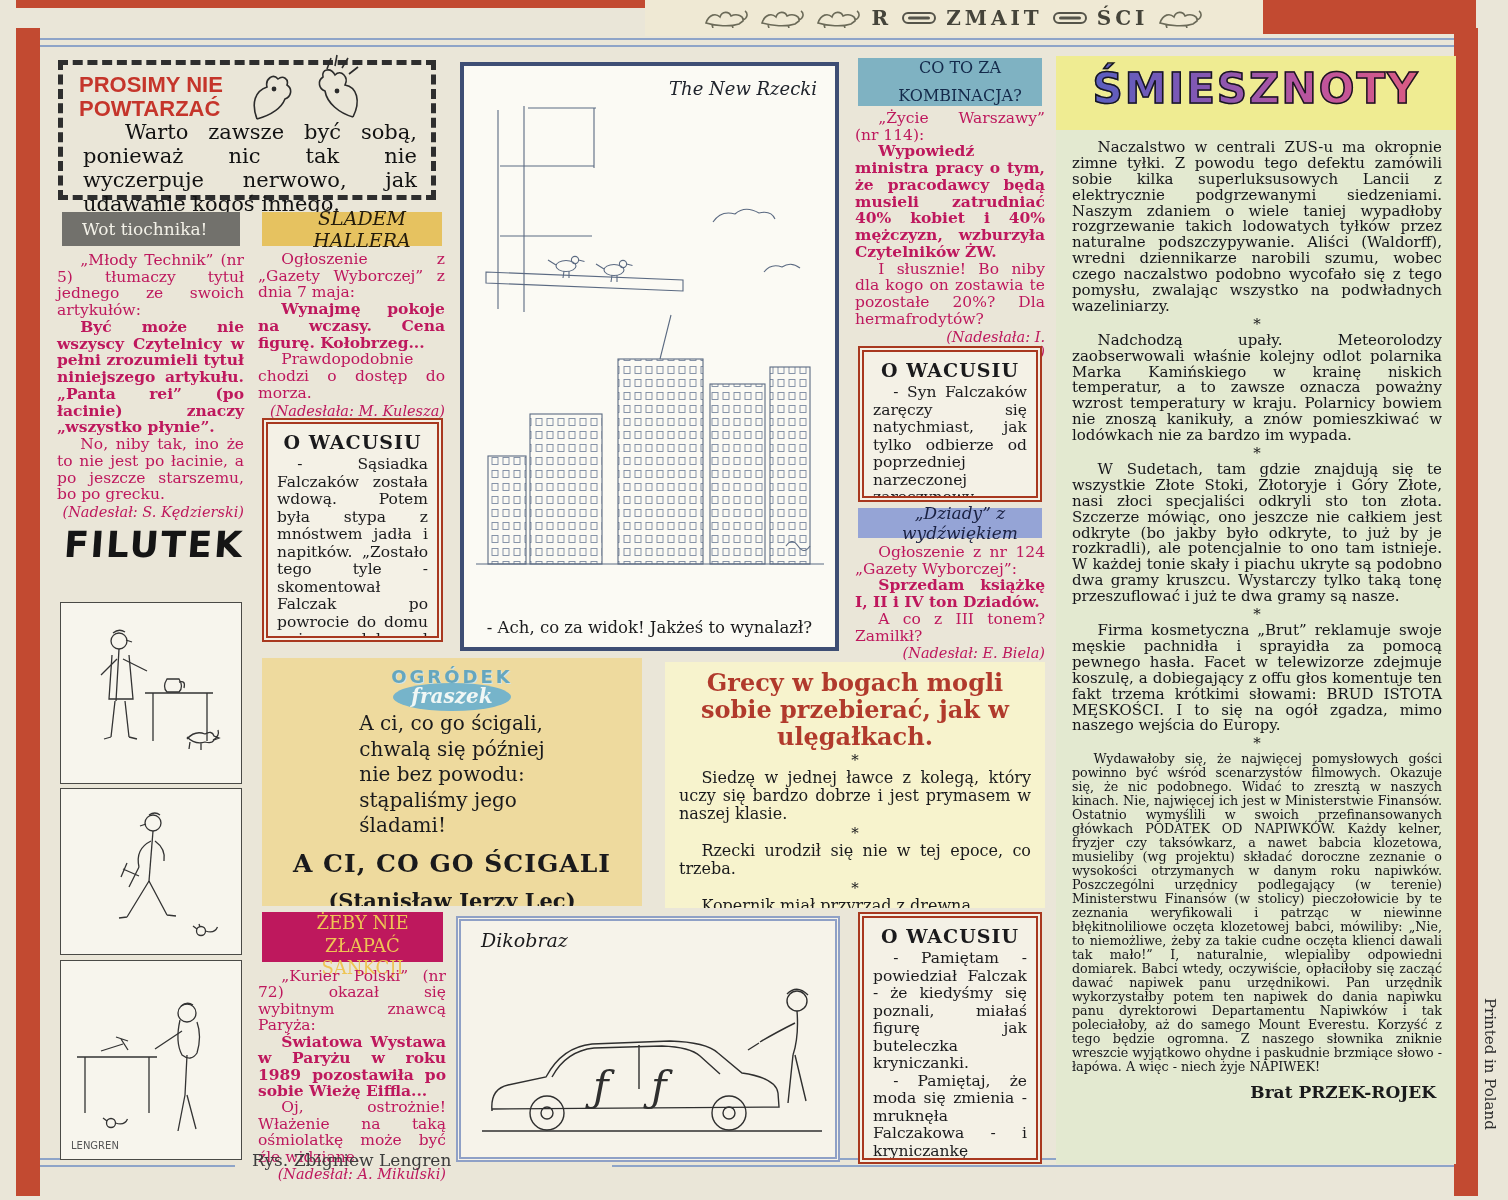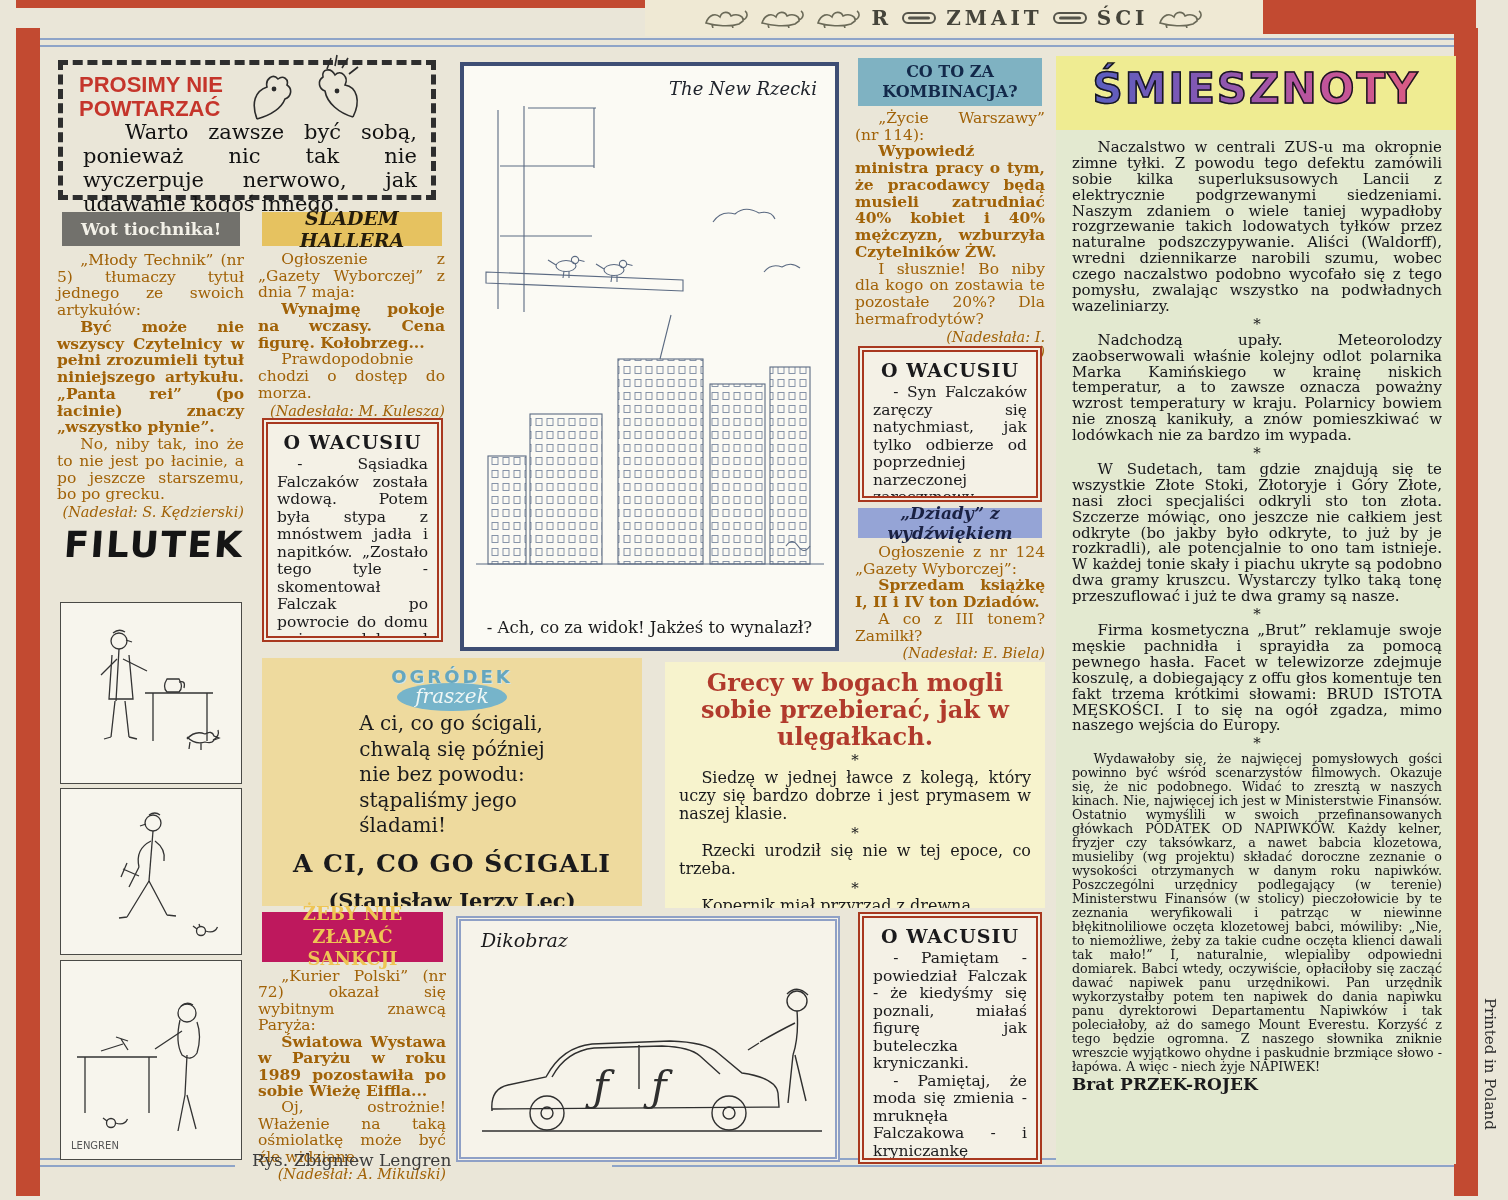--- a/index.html
+++ b/index.html
@@ -20,28 +20,28 @@
   #line-bot-1{left:40px;top:1158px;width:195px;}
   #line-bot-2{left:612px;top:1158px;width:842px;}
 
   
   #masthead{left:645px;top:0;width:618px;height:36px;background:#efe9d4;
             display:flex;align-items:center;justify-content:center;gap:10px;}
   .mh-letters{font-weight:bold;font-size:20px;letter-spacing:4px;color:#45443a;}
   .lion svg,.pill svg{display:block;}
 
   
-  .clip{position:absolute;font-size:15.5px;line-height:1.08;text-align:justify;color:#a16207;}
+  .clip{position:absolute;font-size:15.5px;line-height:1.08;text-align:justify;color:#be185d;}
   .clip p{margin:0;text-indent:1.5em;}
   .clip .q{font-weight:bold;}
   .clip .credit{font-style:italic;text-align:right;font-size:14.5px;text-indent:0;padding-top:2px;}
 
   
-  .hdr{position:absolute;display:flex;align-items:center;justify-content:center;
-       font-weight:bold;box-sizing:border-box;text-align:center;}
+  .hdr{position:absolute;display:flex;align-items:center;justify-content:space-between;
+       font-weight:normal;box-sizing:border-box;text-align:center;padding-left:20px;}
   .hdr.two{flex-direction:column;line-height:1.25;}
   #wot-h{left:62px;top:212px;width:178px;height:34px;background:#72716c;color:#f3f1e8;font-size:17px;}
   #sladem-h{left:262px;top:212px;width:180px;height:34px;background:#e6c260;color:#241c0c;
             font-style:italic;font-size:19px;}
   #cotoza-h{left:858px;top:58px;width:184px;height:48px;background:#7fb2c2;color:#13294a;font-size:16px;}
   #dziady-h{left:858px;top:508px;width:184px;height:30px;background:#95a4d6;color:#1a2142;
             font-style:italic;font-size:17px;}
   #zeby-h{left:262px;top:912px;width:181px;height:50px;background:#be185d;color:#eec554;font-size:18px;}
 
   
@@ -81,21 +81,21 @@
         box-sizing:border-box;}
   #diko-label{position:absolute;left:20px;top:8px;font-style:italic;font-size:19px;}
   #diko-art{position:absolute;left:6px;top:28px;}
 
   
   #ogrodek{left:262px;top:658px;width:380px;height:248px;background:#eeda9e;box-sizing:border-box;
            padding:8px 20px 16px;text-align:center;overflow:hidden;}
   #og-line1{font-family:"DejaVu Sans",sans-serif;font-weight:bold;font-size:18px;letter-spacing:3px;
             color:#65a6be;text-shadow:1px 1px 0 #cfe4ea;}
   #og-blob{display:inline-block;background:#76b4ca;color:#f0f7f5;border-radius:50%;
-           padding:1px 18px 3px;font-size:20px;font-weight:normal;font-style:italic;margin-top:-4px;}
+           padding:1px 18px 3px;font-size:20px;font-weight:bold;font-style:italic;margin-top:-4px;}
   #og-title{font-size:25px;font-weight:bold;margin:10px 0 8px;letter-spacing:1px;}
   #og-poem{display:inline-block;font-size:20px;line-height:1.28;text-align:left;white-space:pre-line;}
   #og-author{font-size:21px;font-weight:bold;margin-top:10px;}
 
   
   #grecy{left:665px;top:662px;width:380px;height:246px;background:#f7f3cd;box-sizing:border-box;
          padding:8px 14px 4px;overflow:hidden;}
   #grecy h2{margin:0;color:#b13a2c;font-size:24px;line-height:1.12;text-align:center;font-weight:bold;}
   #grecy .item{font-size:16px;line-height:1.15;text-align:justify;margin:0;text-indent:1.4em;}
   .sep{text-align:center;font-size:15px;line-height:0.8;margin:3px 0;}
@@ -104,21 +104,21 @@
   #smz{left:1056px;top:56px;width:400px;height:1108px;background:#e3e9d0;overflow:hidden;}
   #smz-band{position:absolute;left:0;top:0;width:100%;height:74px;background:#efec92;}
   #smz-title{position:absolute;left:0;top:8px;width:100%;text-align:center;
              font-family:"DejaVu Sans",sans-serif;font-weight:bold;font-size:42px;letter-spacing:2px;
              background:linear-gradient(90deg,#4d61c4,#7e58b4,#c0549c,#e45f78);
              -webkit-background-clip:text;background-clip:text;color:transparent;
              -webkit-text-stroke:1.5px #17171c;}
   #smz-body{position:absolute;left:16px;right:14px;top:84px;}
   #smz-body p{margin:0;font-size:15px;line-height:1.06;text-align:justify;text-indent:1.7em;color:#15151a;}
   #smz-body p.small{font-size:12.7px;line-height:1.1;}
-  #smz-sig{font-weight:bold;font-size:17px;padding-right:6px;}
+  #smz-sig{text-align:right;font-weight:bold;font-size:17px;margin-top:8px;padding-right:6px;}
 
   
   #filutek-logo{left:56px;top:524px;width:196px;text-align:center;font-family:"DejaVu Sans",sans-serif;
                 font-weight:bold;font-size:36px;letter-spacing:2px;color:#151515;transform:skewX(-4deg);}
   .panel{position:absolute;left:60px;width:182px;border:1.5px solid #4a4a46;background:#f7f5ed;
          box-sizing:border-box;}
   #panel1{top:602px;height:182px;}
   #panel2{top:788px;height:167px;}
   #panel3{top:960px;height:200px;}
 

